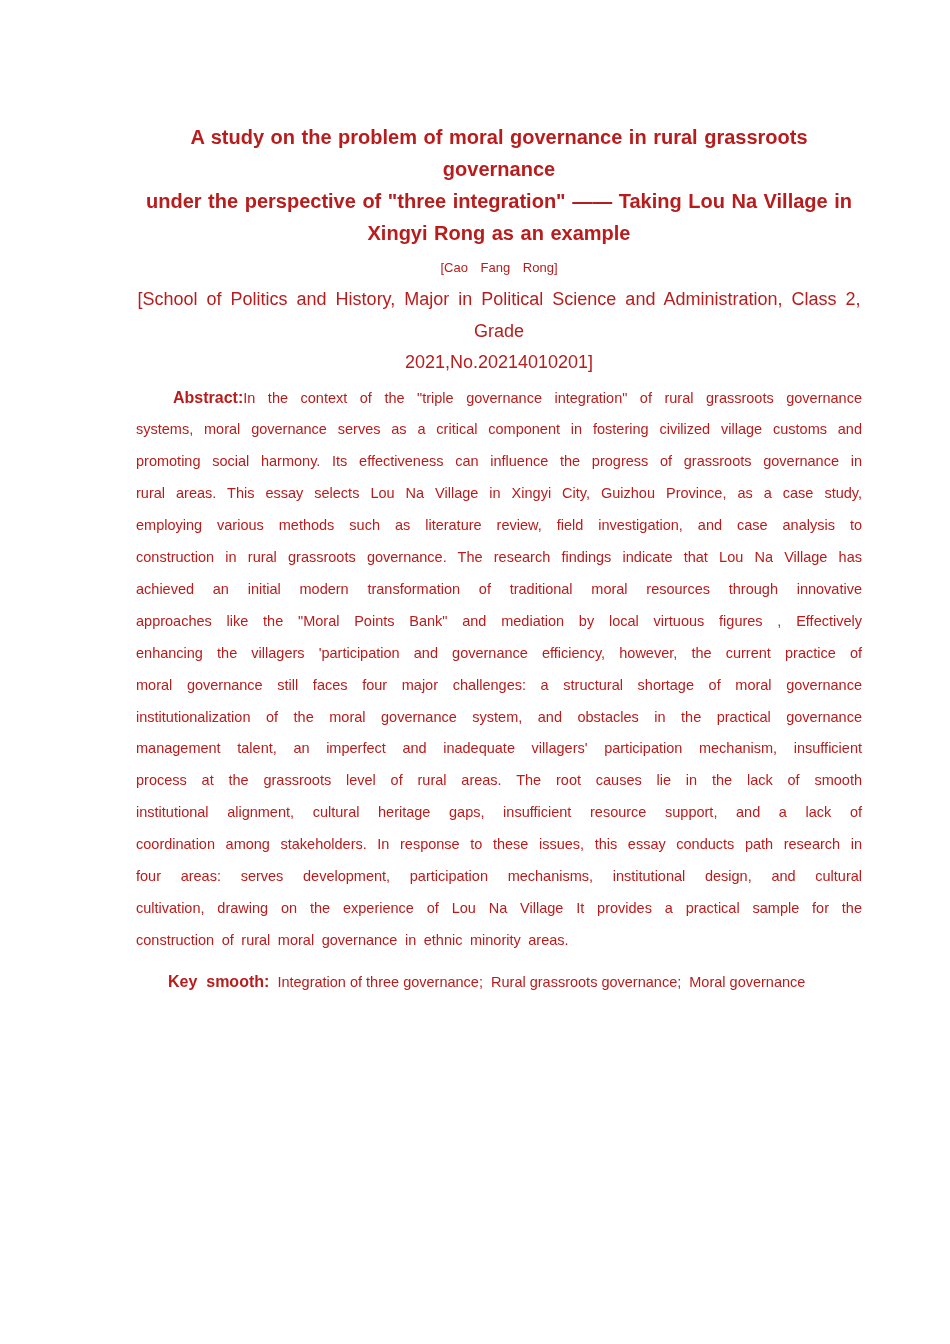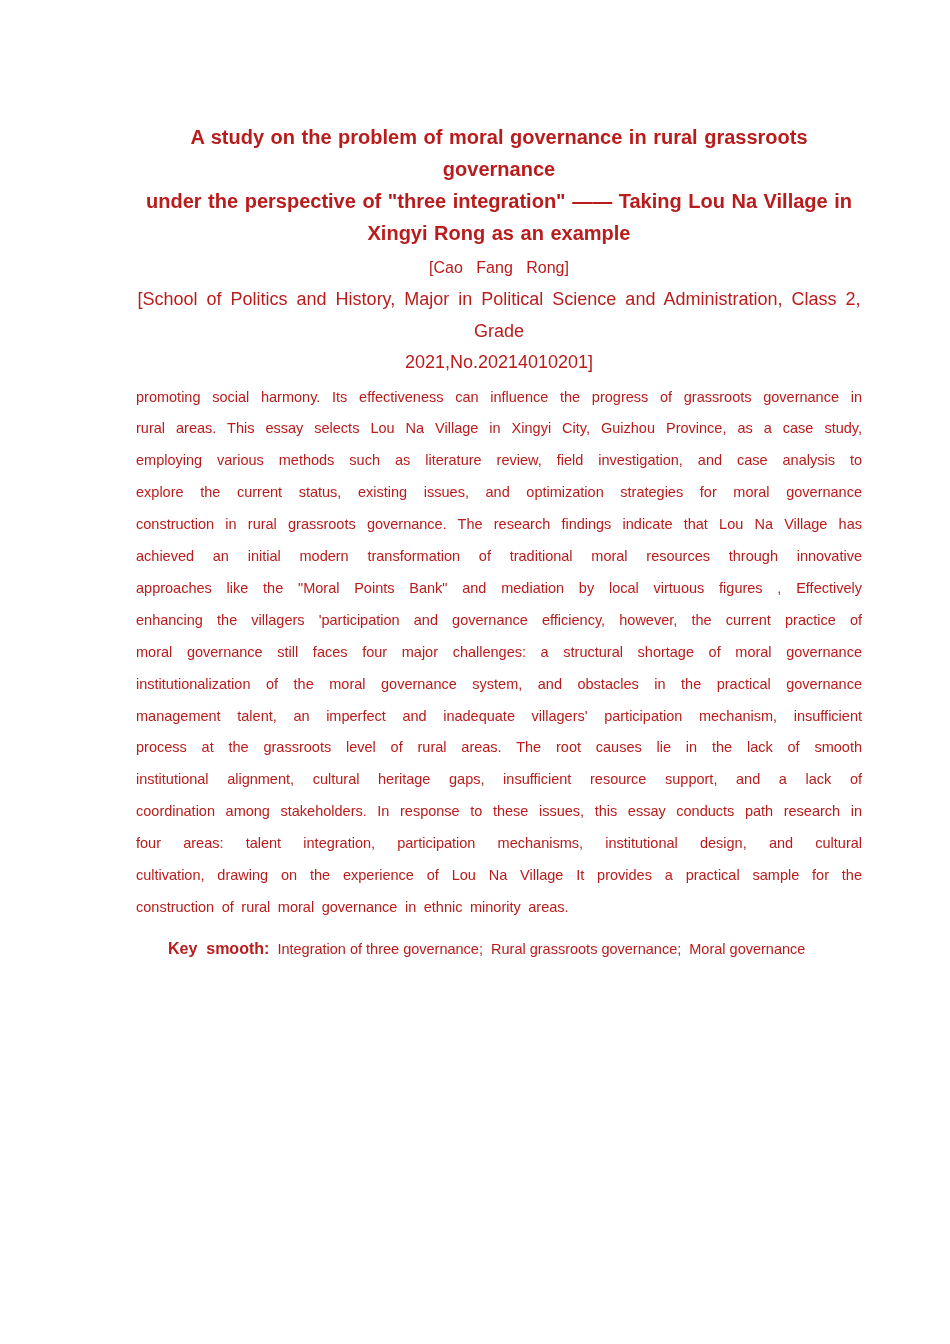--- a/index.html
+++ b/index.html
@@ -21,21 +21,21 @@
   .title {
     padding-top: 121px;
     font-size: 20px;
     font-weight: bold;
     line-height: 32px;
     text-align: center;
     word-spacing: 1px;
   }
   .author {
     margin-top: 3px;
-    font-size: 16px;
+    font-size: 13px;
     line-height: 32px;
     text-align: center;
     word-spacing: 9px;
   }
   .affiliation {
     font-size: 18px;
     line-height: 31.5px;
     text-align: center;
     word-spacing: 4px;
   }
@@ -79,35 +79,36 @@
     </div>
 
     <div class="author">[Cao Fang Rong]</div>
 
     <div class="affiliation">
       <div>[School of Politics and History, Major in Political Science and Administration, Class 2, Grade</div>
       <div>2021,No.20214010201]</div>
     </div>
 
     <div class="abstract">
+      <div class="jline first"><span class="abs-label">Abstract:</span><span>In the context of the "triple governance integration" of rural grassroots governance</span></div>
+      <div class="jline">systems, moral governance serves as a critical component in fostering civilized village customs and</div>
       <div class="jline">promoting social harmony. Its effectiveness can influence the progress of grassroots governance in</div>
       <div class="jline">rural areas. This essay selects Lou Na Village in Xingyi City, Guizhou Province, as a case study,</div>
       <div class="jline">employing various methods such as literature review, field investigation, and case analysis to</div>
-      <div class="jline">explore the current status, existing issues, and optimization strategies for moral governance</div>
       <div class="jline">construction in rural grassroots governance. The research findings indicate that Lou Na Village has</div>
       <div class="jline">achieved an initial modern transformation of traditional moral resources through innovative</div>
       <div class="jline">approaches like the "Moral Points Bank" and mediation by local virtuous figures , Effectively</div>
       <div class="jline">enhancing the villagers 'participation and governance efficiency, however, the current practice of</div>
       <div class="jline">moral governance still faces four major challenges: a structural shortage of moral governance</div>
       <div class="jline">institutionalization of the moral governance system, and obstacles in the practical governance</div>
       <div class="jline">management talent, an imperfect and inadequate villagers' participation mechanism, insufficient</div>
       <div class="jline">process at the grassroots level of rural areas. The root causes lie in the lack of smooth</div>
       <div class="jline">institutional alignment, cultural heritage gaps, insufficient resource support, and a lack of</div>
       <div class="jline">coordination among stakeholders. In response to these issues, this essay conducts path research in</div>
-      <div class="jline">four areas: talent integration, participation mechanisms, institutional design, and cultural</div>
+      <div class="jline">four areas: serves development, participation mechanisms, institutional design, and cultural</div>
       <div class="jline">cultivation, drawing on the experience of Lou Na Village It provides a practical sample for the</div>
       <div class="jline last">construction of rural moral governance in ethnic minority areas.</div>
     </div>
 
     <div class="keywords"><span class="kw-label">Key  smooth:</span><span>  Integration of three governance;  Rural grassroots governance;  Moral governance</span></div>
 
   </div>
 </div>
 
 </body></html>

